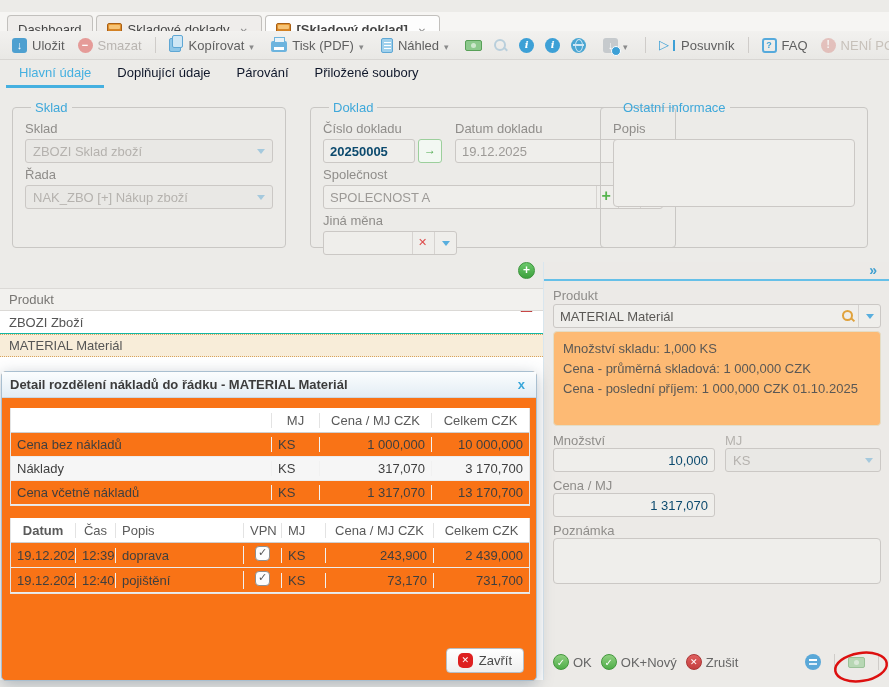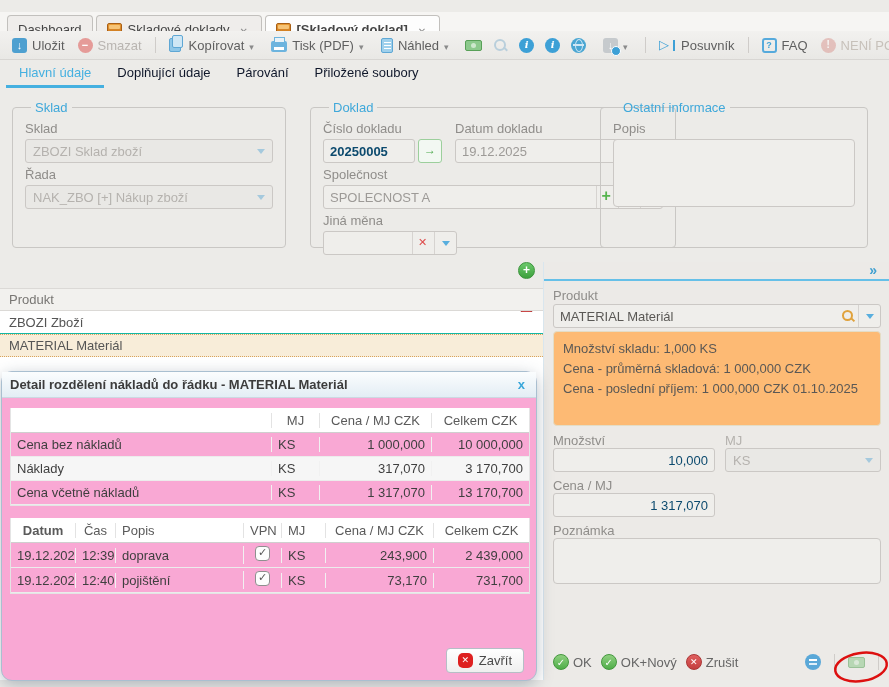--- a/index.html
+++ b/index.html
@@ -125,21 +125,21 @@
   .pbtn{display:inline-flex;align-items:center;gap:4px;white-space:nowrap;}
   .ic-ok{width:16px;height:16px;border-radius:50%;background:linear-gradient(#8fd080,#4fae49);border:1px solid #43973d;}
   .ic-ok::after{content:"✓";position:absolute;left:0;right:0;top:0;text-align:center;color:#fff;font-weight:bold;font-size:10px;line-height:15px;}
   .ic-cancel{width:16px;height:16px;border-radius:50%;background:linear-gradient(#e06060,#c43f3f);border:1px solid #ab3535;}
   .ic-cancel::after{content:"✕";position:absolute;left:0;right:0;top:0;text-align:center;color:#fff;font-weight:bold;font-size:9px;line-height:15px;}
   .ic-calcblue{width:16px;height:16px;border-radius:50%;background:#5aa8d8;}
   .ic-calcblue::before{content:"";position:absolute;left:4px;right:4px;top:5px;height:2px;background:#fff;}
   .ic-calcblue::after{content:"";position:absolute;left:4px;right:4px;top:9px;height:2px;background:#dff0fa;}
 
   
-  .modal{position:absolute;left:1px;top:371px;width:536px;height:310px;background:#f9a8d4;border:1px solid #a9bfd0;border-radius:11px;box-shadow:0 4px 16px rgba(60,80,100,.35);box-sizing:border-box;}
+  .modal{position:absolute;left:1px;top:371px;width:536px;height:310px;background:#f97316;border:1px solid #a9bfd0;border-radius:5px;box-shadow:0 4px 16px rgba(60,80,100,.35);box-sizing:border-box;}
   .mtitle{height:26px;display:flex;align-items:center;background:linear-gradient(#fbfdfe,#e3edf4);border-bottom:1px solid #ccd8e1;padding:0 8px;color:#3c3c3c;font-weight:bold;box-sizing:border-box;}
   .mclose{margin-left:auto;color:#3aa7da;font-weight:bold;font-size:13px;padding:0 3px;}
   .mtable{position:absolute;left:8px;width:520px;border:1px solid #e4e4e4;border-top:none;box-sizing:border-box;}
   .t1{top:36px;}
   .t2{top:146px;}
   .trow{display:grid;align-items:center;height:23px;border-bottom:1px solid #ececec;color:#3f3f3f;}
   .t1 .trow{grid-template-columns:260px 48px 112px 98px;}
   .t2 .trow{grid-template-columns:64px 40px 128px 38px 44px 108px 96px;height:24px;}
   .trow.head{background:#fff;border-bottom:1px solid #cfcfcf;color:#5a5a5a;height:24px;}
   .trow.alt{background:#f6f6f6;}

